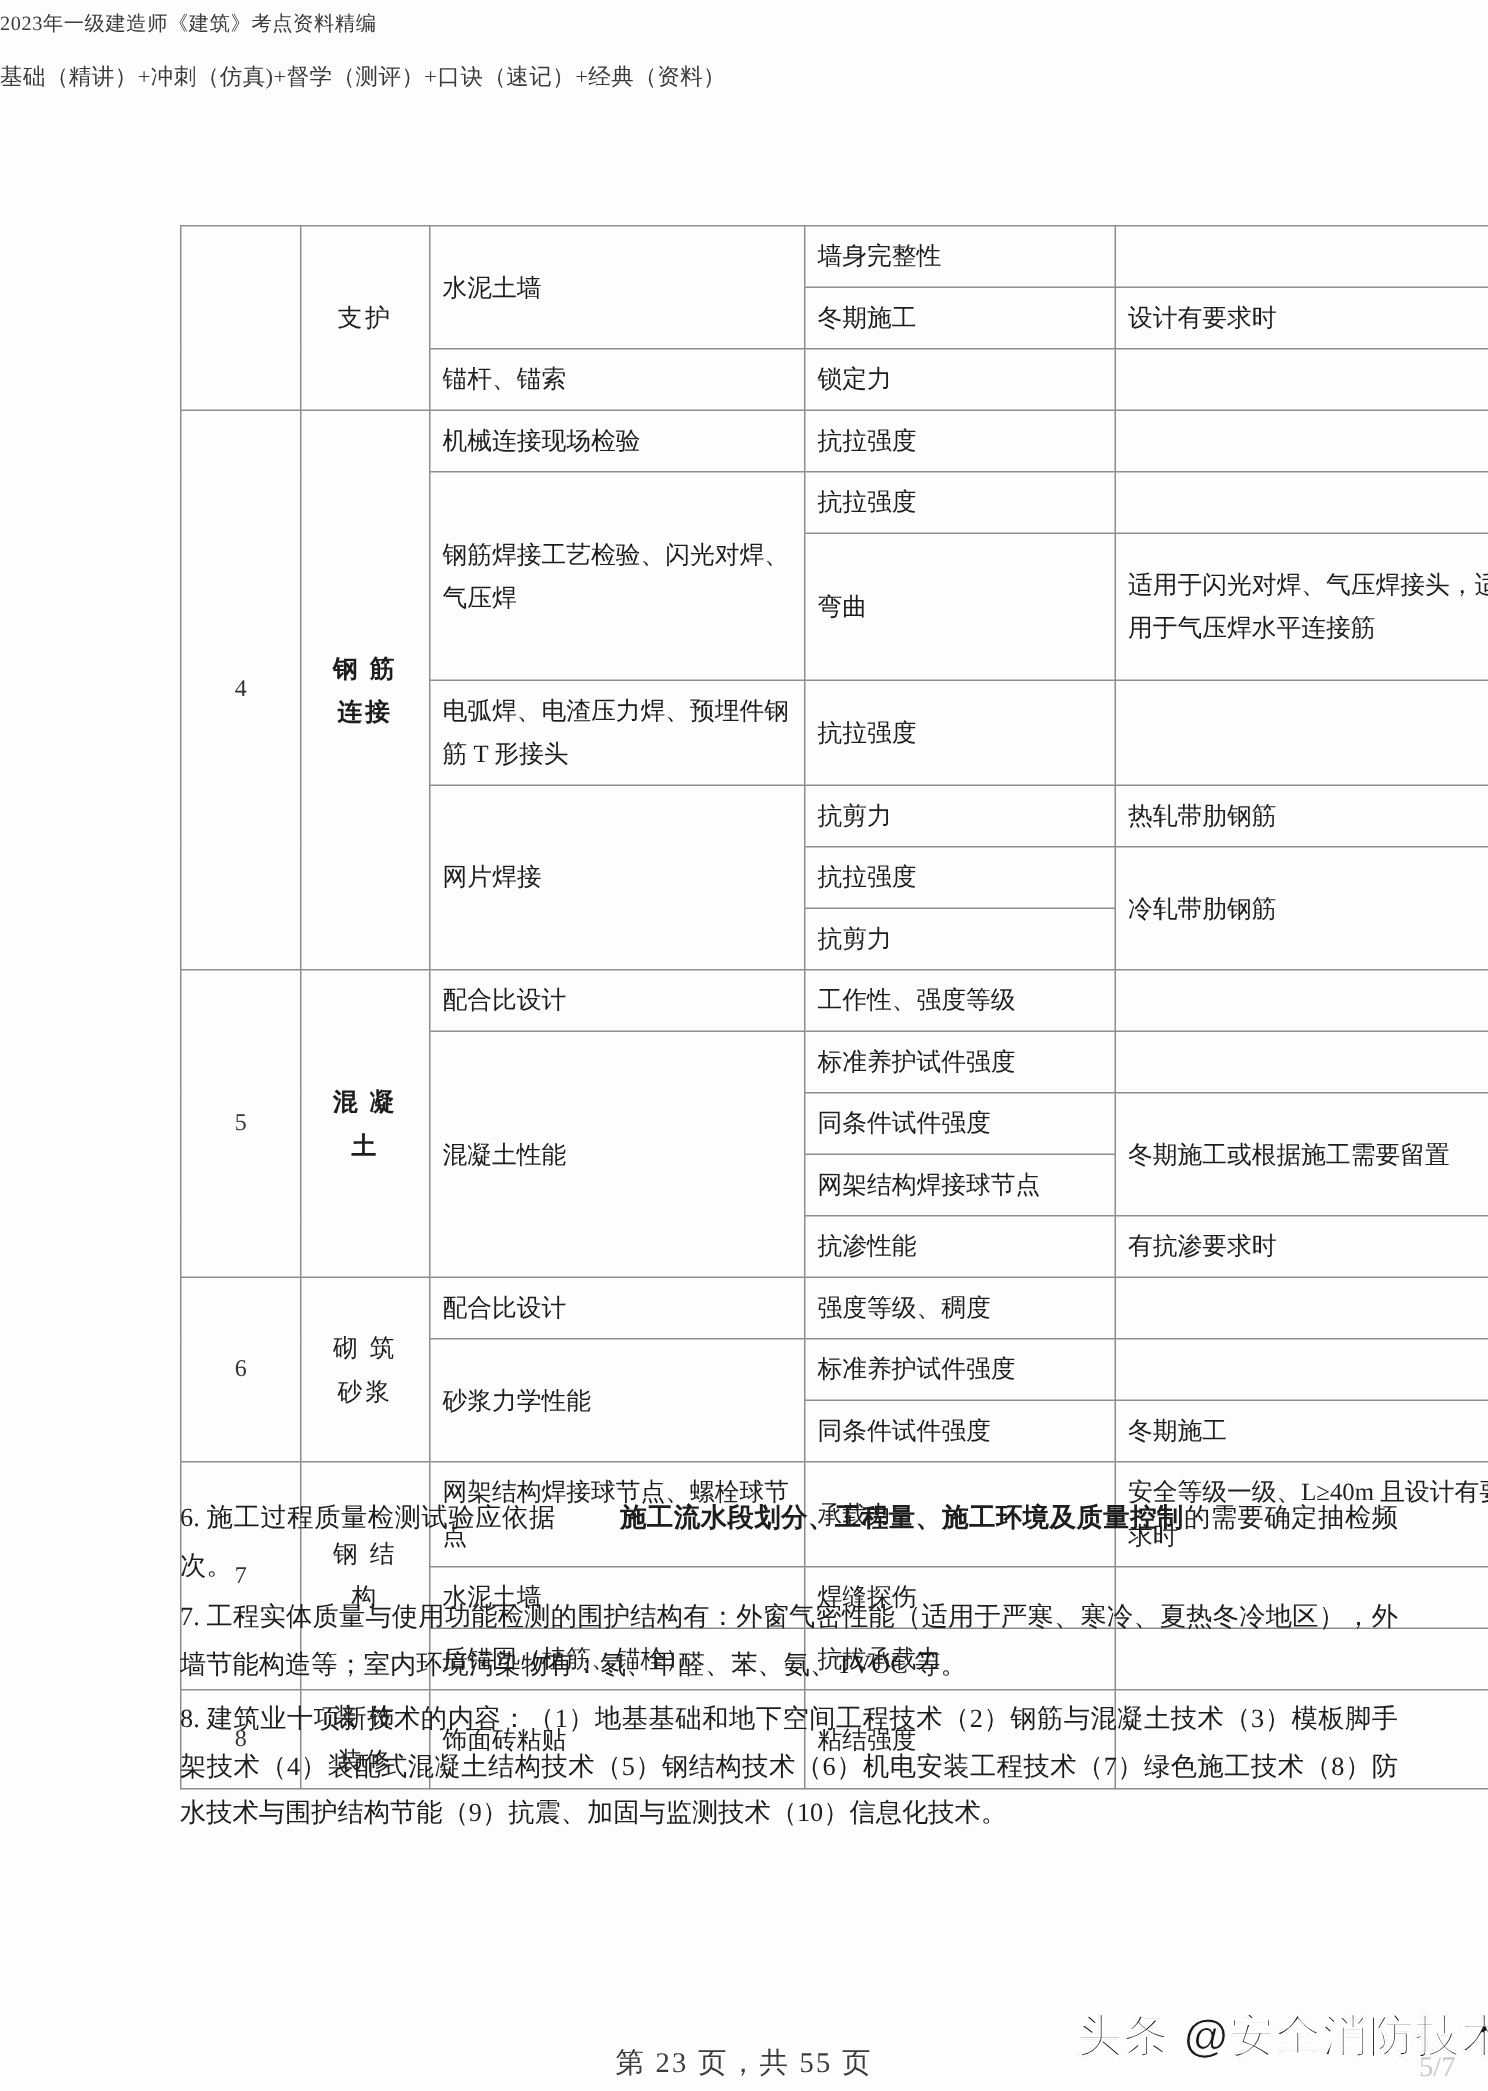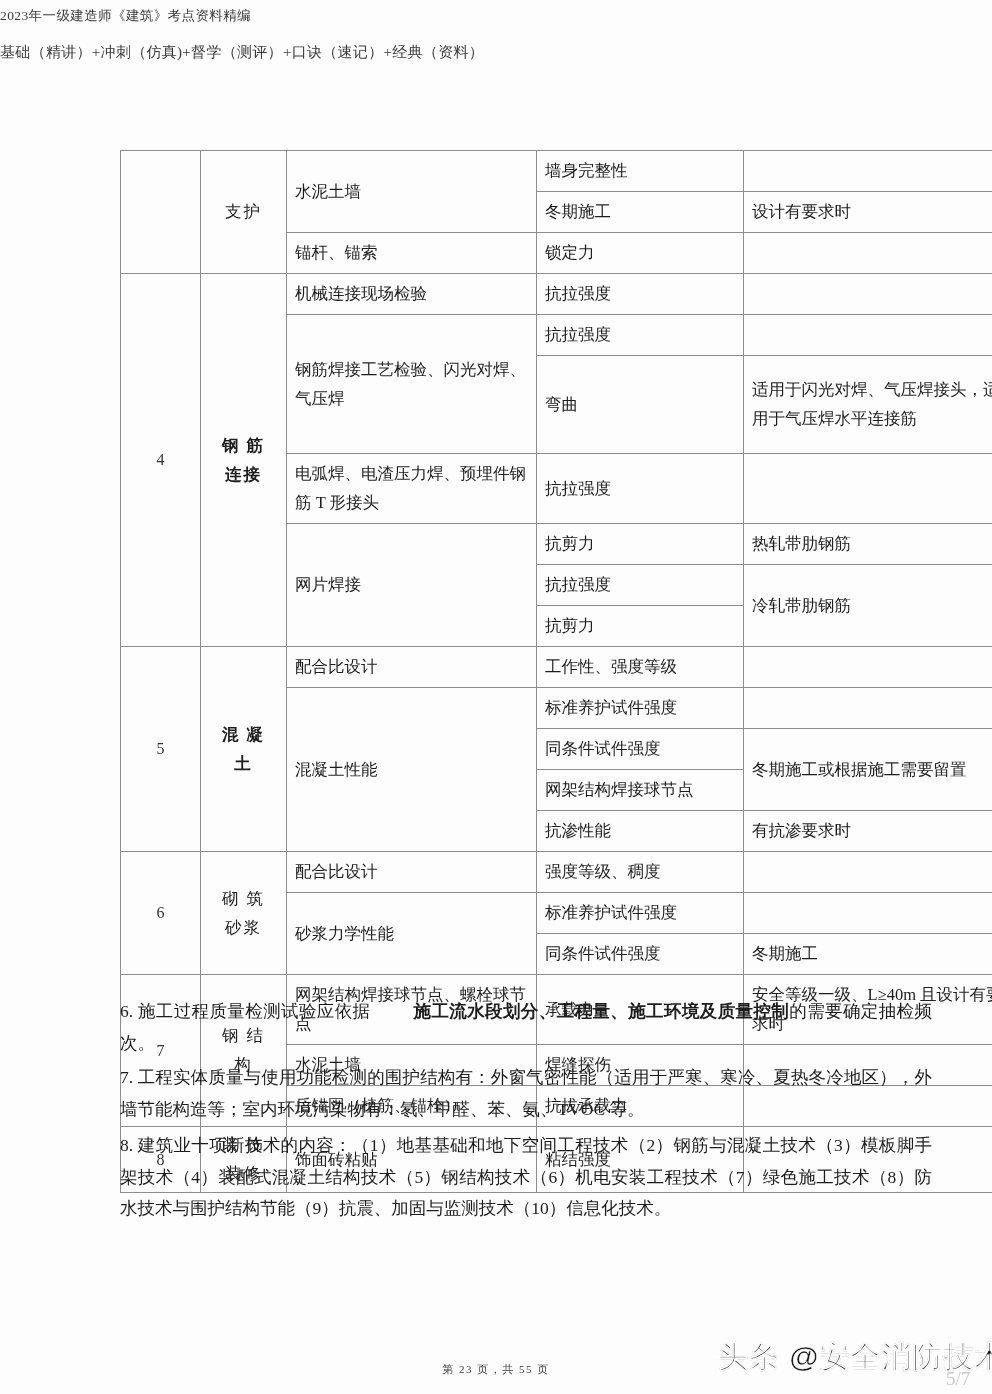--- a/index.html
+++ b/index.html
@@ -118,21 +118,21 @@
     font-weight: bold;
     font-size: 15px;
     color: #222;
   }
   .page-footer {
     position: absolute;
     top: 1362px;
     left: 0;
     right: 0;
     text-align: center;
-    font-size: 11px;
+    font-size: 19px;
     letter-spacing: 1.5px;
     color: #3b3b3b;
   }
 
   
   .watermark {
     position: absolute;
     left: 718px;
     top: 1337px;
     font-family: "Liberation Sans", sans-serif;

